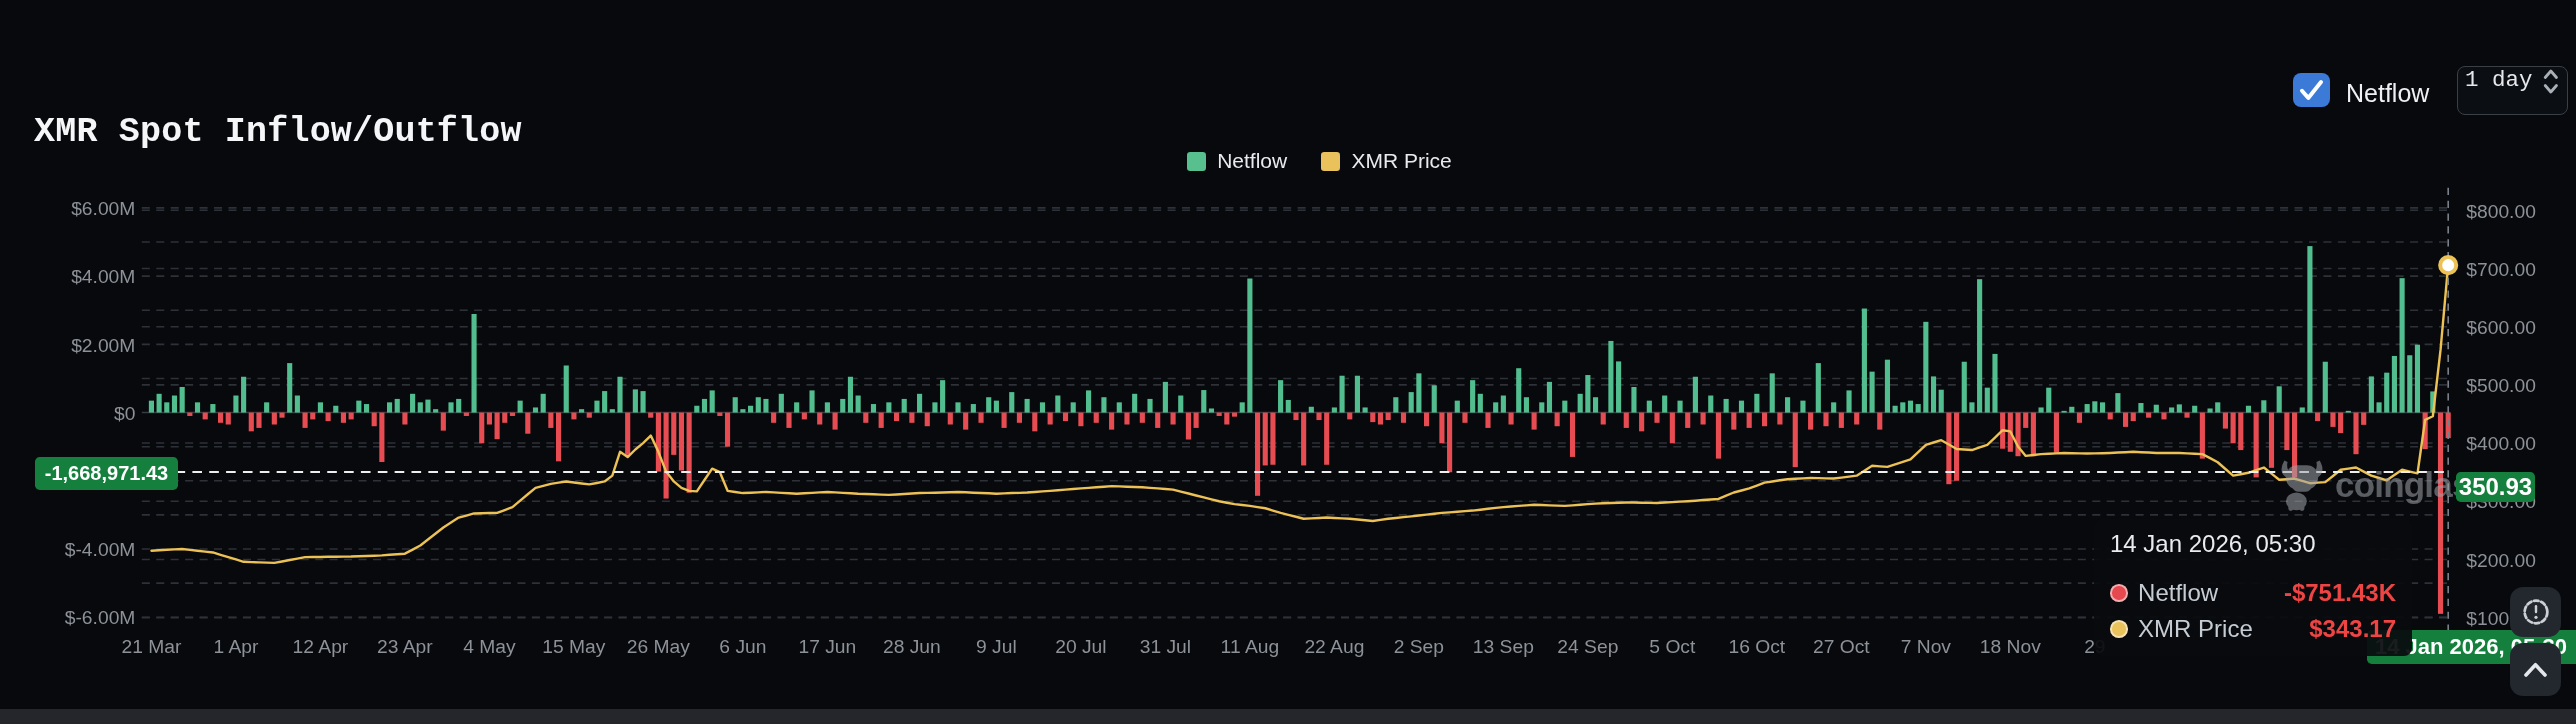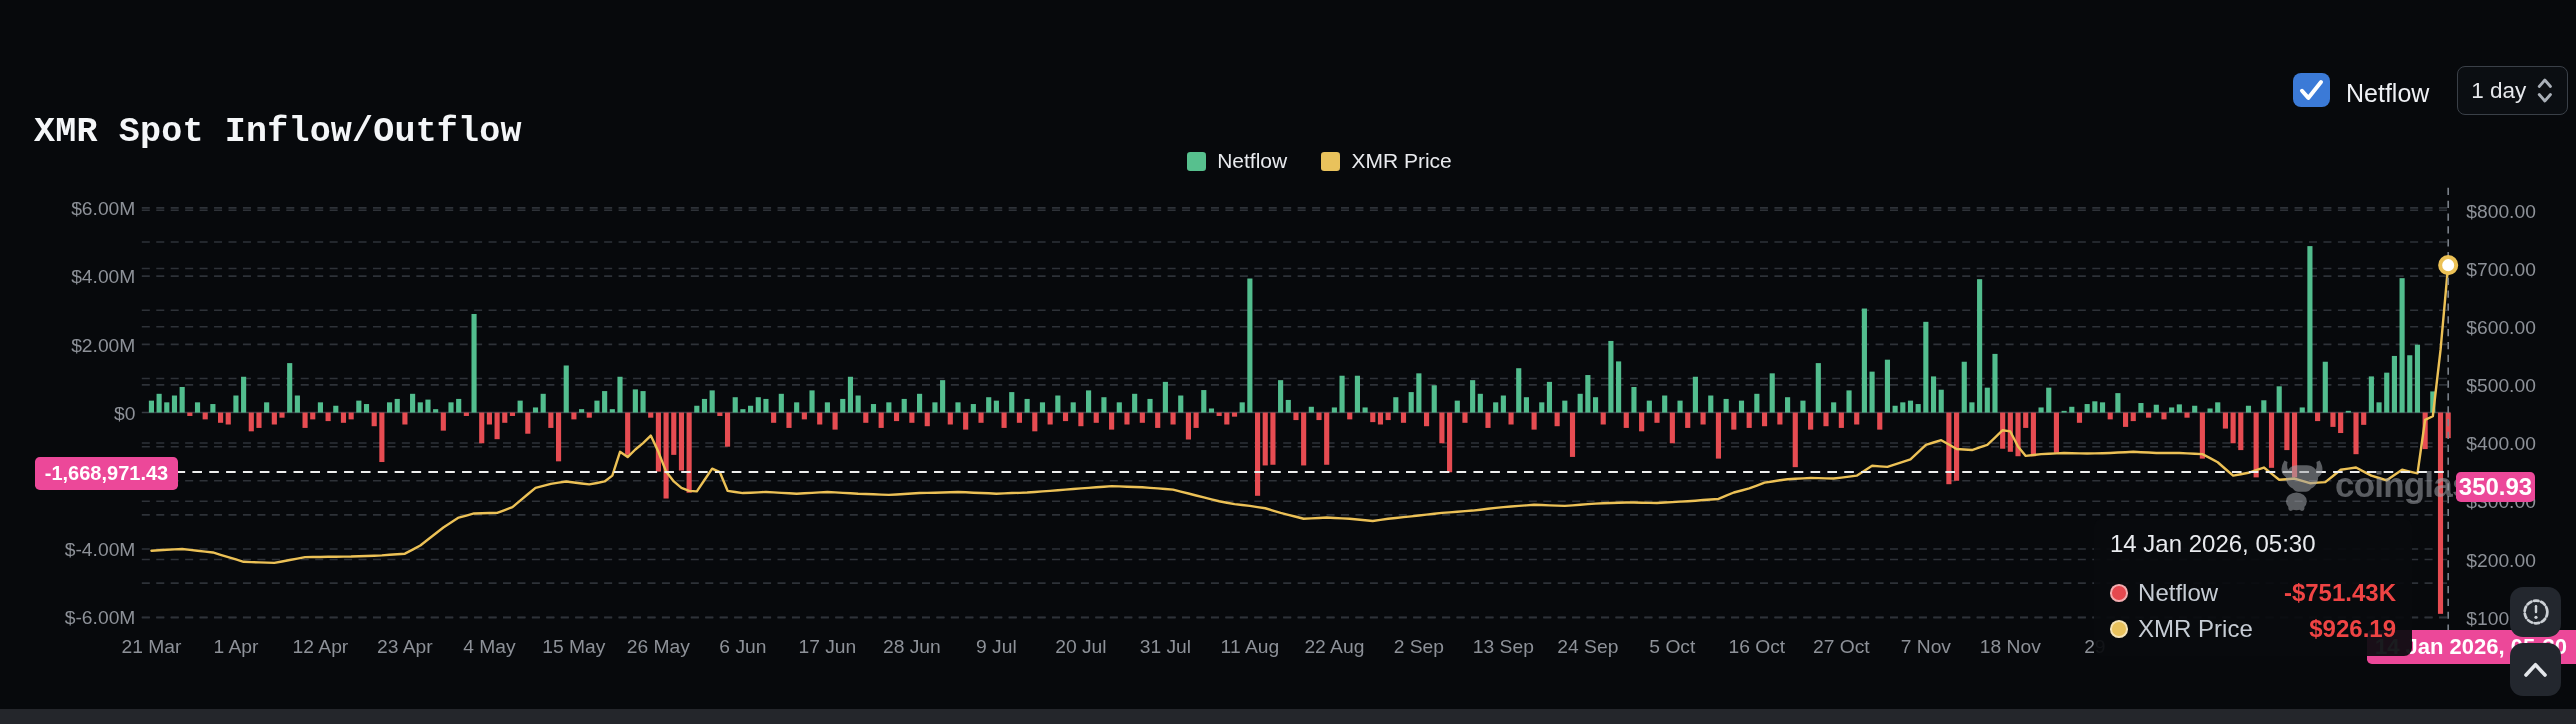--- a/index.html
+++ b/index.html
@@ -5,35 +5,35 @@
   html,body{margin:0;padding:0;background:#07090c;}
   body{width:2576px;height:724px;position:relative;overflow:hidden;
        font-family:"Liberation Sans","DejaVu Sans",sans-serif;color:#e9ebee;}
   .abs{position:absolute;}
   #page-title{left:34px;top:112px;font-size:35px;font-weight:700;color:#f4f6f8;letter-spacing:0.2px;font-family:Liberation Mono, monospace;}
   
   #netflow-checkbox{left:2293px;top:73px;width:37px;height:34px;border-radius:8px;
        display:flex;align-items:center;justify-content:center;cursor:pointer;}
   #netflow-toggle-label{left:2346px;top:79px;font-size:25px;color:#eef0f4;}
   #interval-select{left:2457px;top:66px;width:109px;height:47px;border:1.6px solid #3a4048;border-radius:8px;
-       display:flex;align-items:center;justify-content:center;gap:9.6px;cursor:pointer;background:#0b0e12;}
+       display:flex;align-items:flex-start;justify-content:center;gap:9.6px;cursor:pointer;background:#0b0e12;font-family:Liberation Mono, monospace;}
   #interval-select .val{font-size:22.5px;color:#e6e8ec;}
   
   #legend{left:1187px;top:149px;display:flex;align-items:center;gap:34px;}
   .legend-item{display:flex;align-items:center;gap:11.2px;cursor:pointer;}
   .legend-swatch{width:19px;height:19px;border-radius:3.2px;}
   .legend-label{font-size:21px;color:#e8eaee;}
   
   #chart-wrap{left:0;top:0;width:2576px;height:528px;text-align:center;}
   svg text{font-family:"Liberation Sans","DejaVu Sans",sans-serif;}
   
   #watermark{left:2277px;top:458px;display:flex;align-items:center;gap:8px;opacity:.55;pointer-events:none;}
   #watermark .wm-text{font-size:35px;font-weight:700;color:#9fa2a8;letter-spacing:-0.8px;}
   
-  .axis-box{background:#ec4899;border-radius:4.8px;color:#fff;font-weight:700;
+  .axis-box{background:#15803d;border-radius:4.8px;color:#fff;font-weight:700;
        display:flex;align-items:center;justify-content:center;z-index:3;}
   #crosshair-left-box{left:35px;top:457px;width:143px;height:33px;font-size:20px;}
   #crosshair-right-box{left:2456px;top:472px;width:79px;height:30px;font-size:24px;}
   #crosshair-bottom-box{left:2367px;top:630px;width:209px;height:34px;font-size:22px;justify-content:flex-start;padding-left:8px;border-radius:4.8px;}
   
   #tooltip{left:2094px;top:519px;width:286px;z-index:4;background:rgba(9,11,14,0.93);border-radius:8px;padding:11.2px 16px 13px 16px;}
   #tooltip .tt-date{font-size:24px;color:#e9ebef;margin-bottom:21px;}
   .tt-row{display:flex;align-items:center;margin-top:8px;}
   .tt-dot{width:13.7px;height:13.7px;border-radius:50%;border:2.4px solid rgba(255,255,255,0.55);margin-right:10.4px;flex:0 0 auto;}
   .tt-label{font-size:24px;color:#c6ccd4;}
@@ -477,21 +477,21 @@
 <div class="abs" id="tooltip">
   <div class="tt-date">14 Jan 2026, 05:30</div>
   <div class="tt-row">
     <span class="tt-dot" id="tt-dot-0" style="background: rgb(229, 72, 79);"></span>
     <span class="tt-label">Netflow</span>
     <span class="tt-value">-$751.43K</span>
   </div>
   <div class="tt-row">
     <span class="tt-dot" id="tt-dot-1" style="background: rgb(233, 194, 92);"></span>
     <span class="tt-label">XMR Price</span>
-    <span class="tt-value">$926.19</span>
+    <span class="tt-value">$343.17</span>
   </div>
 </div>
 
 <div class="abs float-btn" id="alert-button">
   <span style="display:flex">
     <svg width="34" height="34" viewBox="0 0 42 42">
       <circle cx="21" cy="21" r="14" fill="none" stroke="#ccd0d5" stroke-width="3.4" stroke-dasharray="5.6 3.4" stroke-linecap="round"></circle>
       <rect x="19.5" y="12.5" width="3" height="10" rx="1.5" fill="#ccd0d5"></rect>
       <circle cx="21" cy="27.5" r="2" fill="#ccd0d5"></circle>
     </svg>

